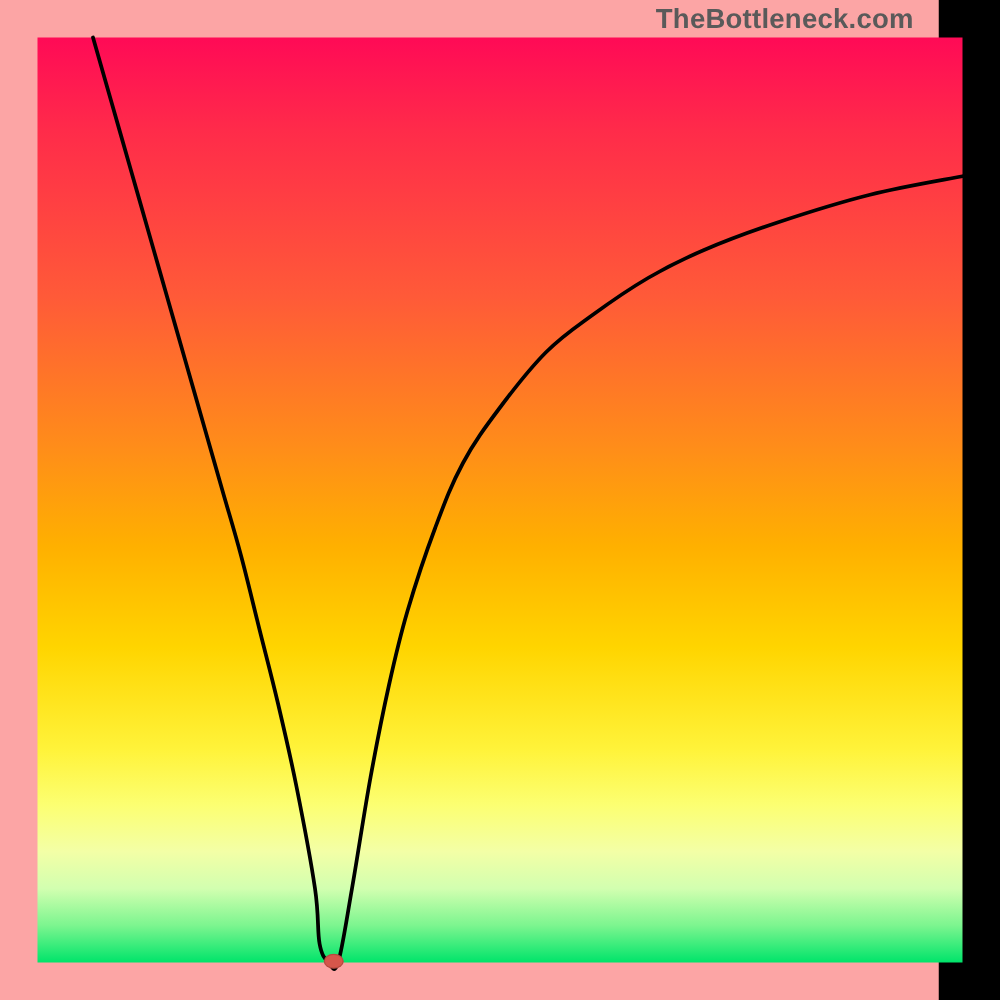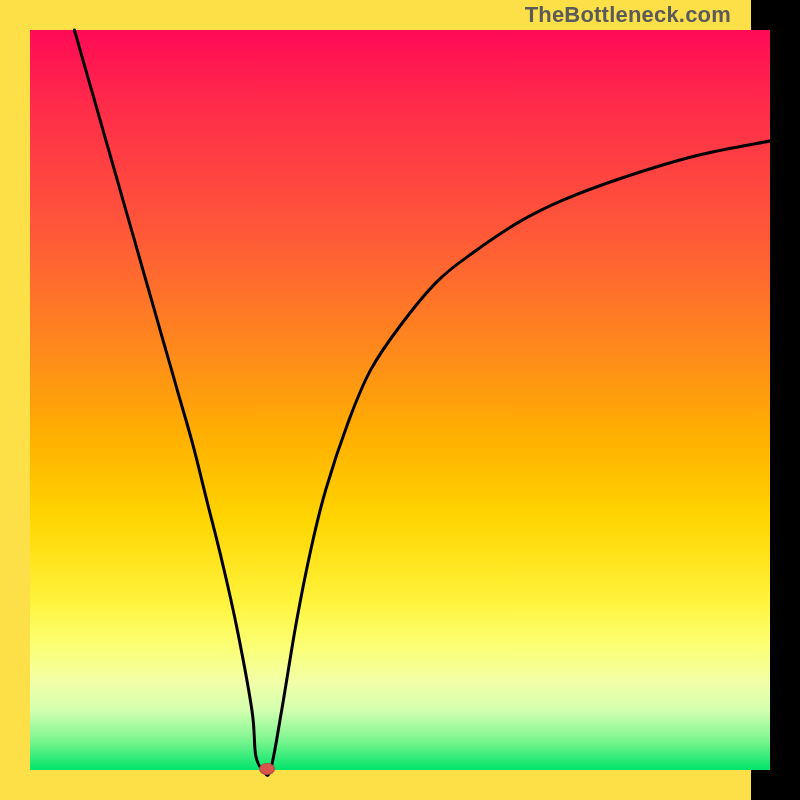--- a/index.html
+++ b/index.html
@@ -8,21 +8,21 @@
     width: 800px;
     height: 800px;
     background: #000;
     overflow: hidden;
     font-family: Arial, Helvetica, sans-serif;
   }
   .frame {
     position: relative;
     width: 751px;
     height: 800px;
-    background: #fde047;
+    background: #fca5a5;
     text-decoration: underline;
   }
   .watermark {
     position: absolute;
     top: 2px;
     right: 20px;
     color: #5a5a5a;
     font-size: 22px;
     font-weight: 600;
     letter-spacing: 0.2px;

